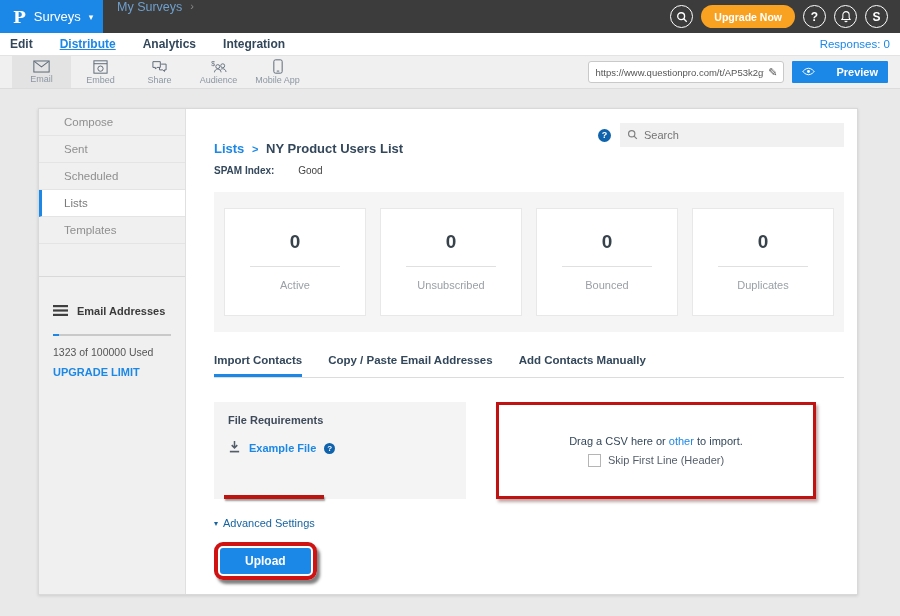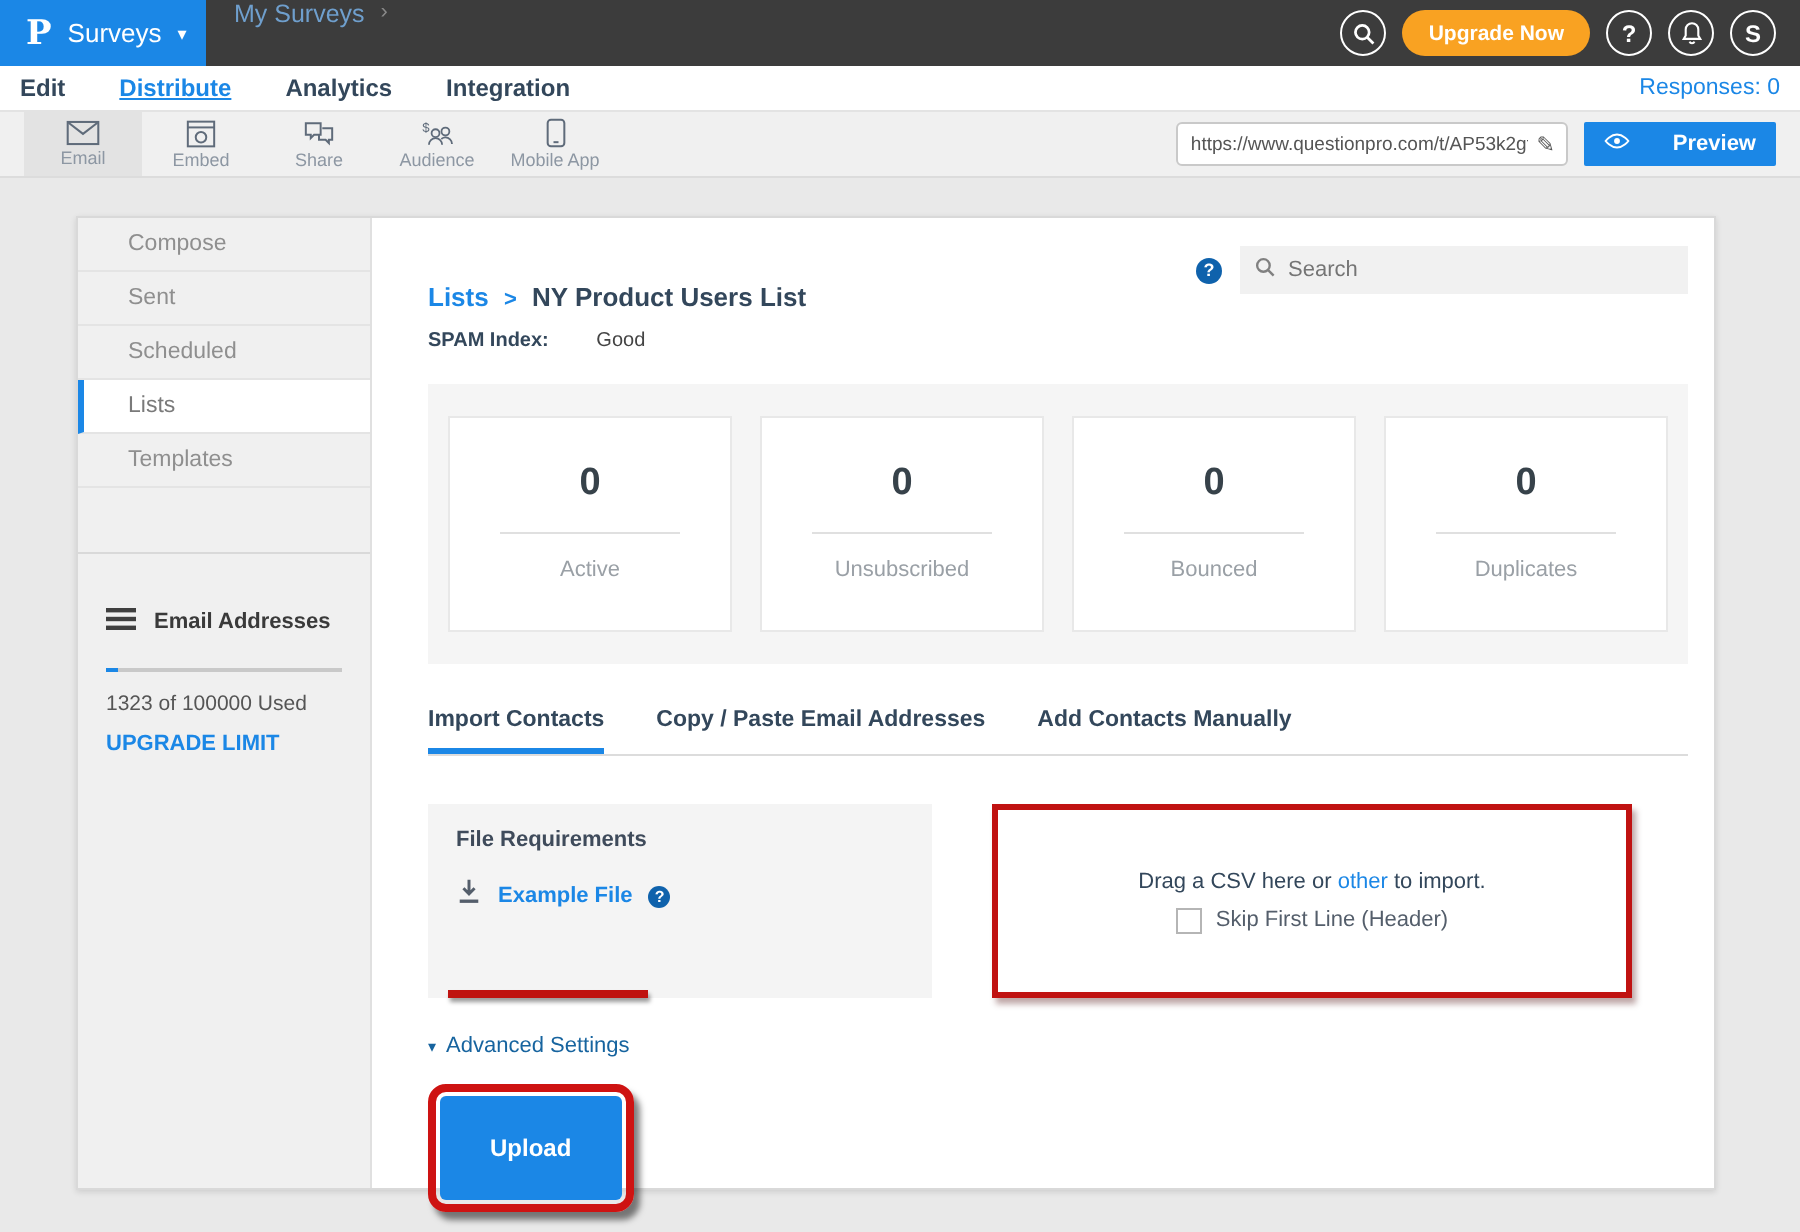--- a/index.html
+++ b/index.html
@@ -119,21 +119,21 @@
   .checkbox { width:13px; height:13px; border:1px solid #b5b5b5; background:#fff; cursor:pointer; }
   .skip-label { font-size:11px; color:#545e6b; }
 
   .adv-row { margin-top:18px; display:flex; align-items:center; gap:5px; cursor:pointer; }
   .adv-caret { font-size:8px; color:#17649f; }
   .adv-label { font-size:11px; font-weight:normal; color:#17649f; }
 
   .upload-wrap { margin-top:13px; display:inline-block; border:4px solid #ce1312;
     border-radius:9px; padding:2px; box-shadow:3px 4px 3px rgba(0,0,0,0.5); }
   .upload-btn { background:#1b87e6; border:none; border-radius:3px; color:#fff;
-    font-size:12px; font-weight:bold; padding:19px 25px; cursor:pointer;
+    font-size:12px; font-weight:bold; padding:6px 25px; cursor:pointer;
     font-family:"Liberation Sans", sans-serif; }
 </style>
 </head>
 <body>
 
 <div class="topbar">
   <div class="logo-area">
     <span class="logo-p">P</span>
     <span class="product">Surveys</span>
     <span class="caret">▾</span>

